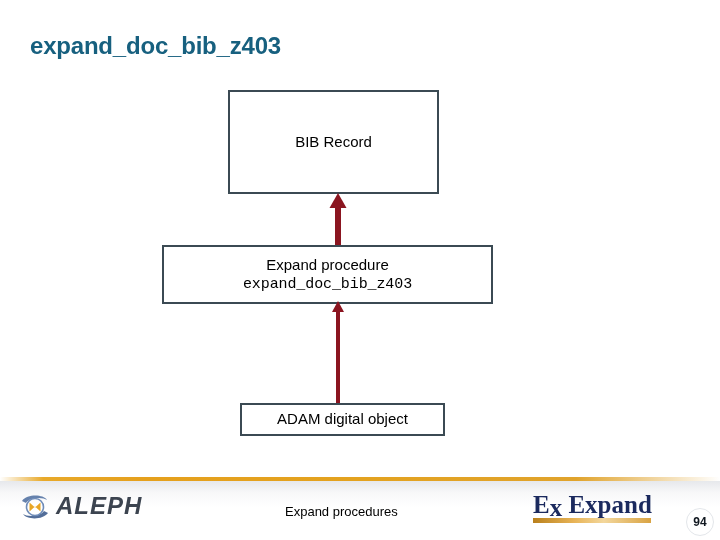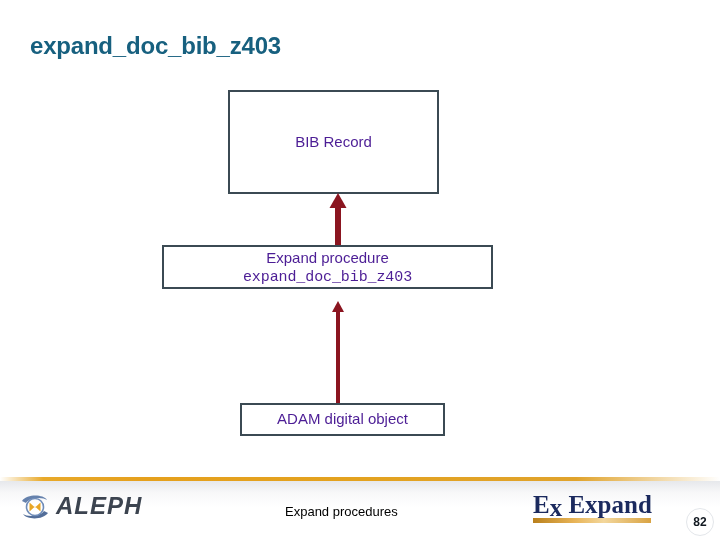--- a/index.html
+++ b/index.html
@@ -42,41 +42,41 @@
     top: 0;
     width: 720px;
     height: 470px;
   }
 
   .node {
     position: absolute;
     box-sizing: border-box;
     border: 2px solid #3b4a53;
     background: #ffffff;
-    color: #4c1d95;
+    color: #000000;
     display: flex;
     align-items: center;
     justify-content: center;
     text-align: center;
     line-height: 1.25;
   }
 
   .node-bib {
     left: 228px;
     top: 90px;
     width: 211px;
     height: 104px;
     font-size: 15px;
   }
 
   .node-proc {
     left: 162px;
     top: 245px;
     width: 331px;
-    height: 44px;
+    height: 59px;
     flex-direction: column;
     padding-top: 2px;
   }
   .node-proc .line1 {
     font-size: 15px;
     font-family: "Liberation Sans", sans-serif;
   }
   .node-proc .line2 {
     font-size: 15px;
     font-family: "Liberation Mono", monospace;
@@ -262,16 +262,16 @@
   <div class="footer-caption">Expand procedures</div>
 
   <div class="exlibris-logo">
     <div class="exlibris-word">
       <span>E</span><span class="sub">x</span><span> Expand</span>
     </div>
     <div class="exlibris-bar"></div>
   </div>
 
   <div class="page-number">
-    <span>82</span>
+    <span>94</span>
   </div>
 
 </div>
 
 </body></html>

